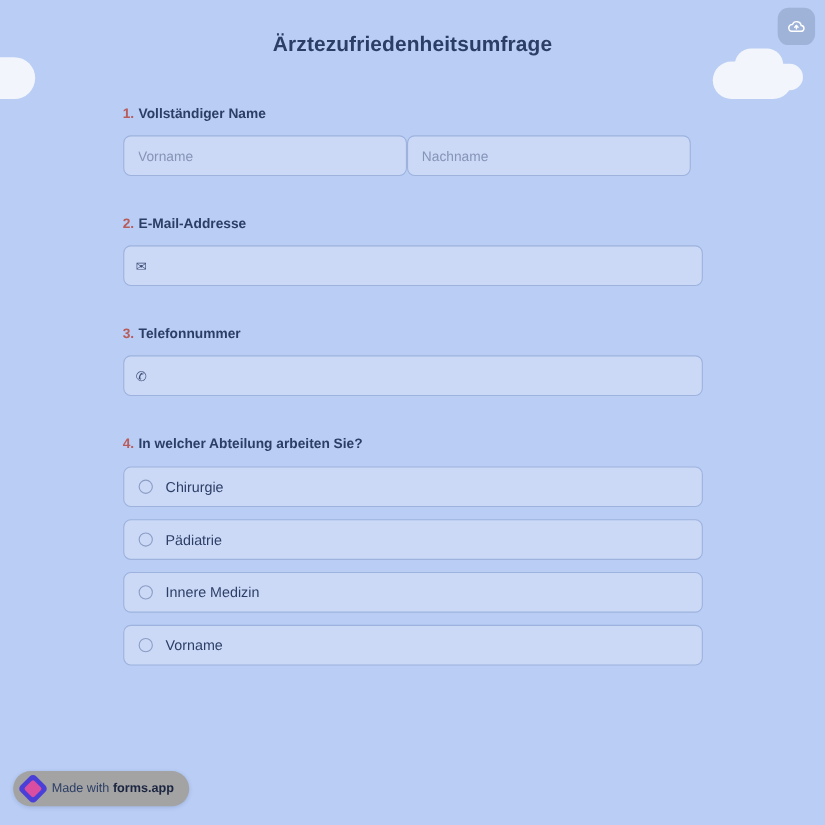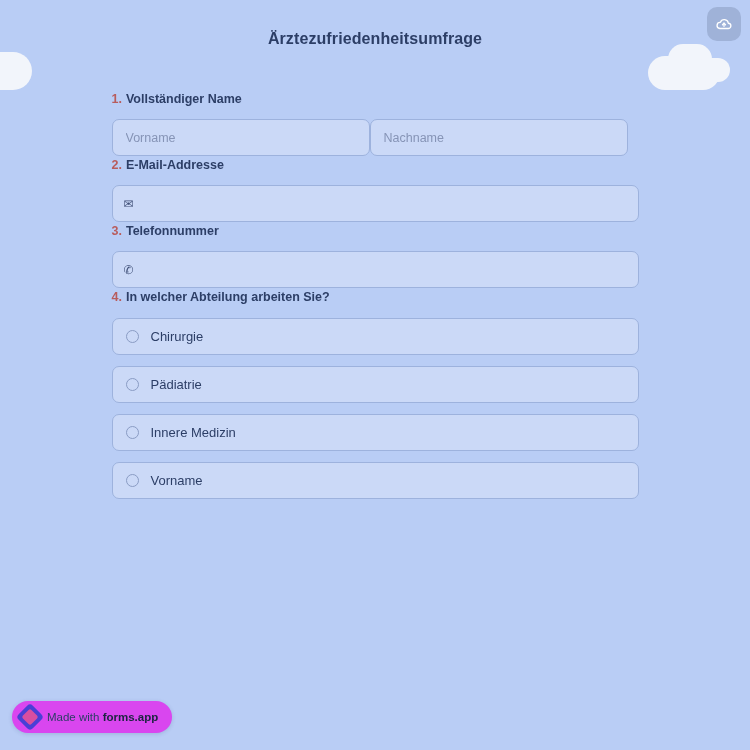--- a/index.html
+++ b/index.html
@@ -73,33 +73,33 @@
     position: relative;
     width: 750px;
     height: 750px;
     padding: 0;
   }
 
   .form-title {
     margin: 0;
     padding-top: 30px;
     text-align: center;
-    font-size: 16px;
+    font-size: 19px;
     font-weight: bold;
     color: #2c3e66;
     letter-spacing: 0.1px;
   }
 
   .form-body {
     width: 527px;
     margin: 0 auto;
     padding-top: 42px;
   }
 
-  .question { }
+  .question { margin-bottom: 34px; }
 
   .q-label {
     font-size: 12.5px;
     font-weight: bold;
     color: #2c3e66;
     margin-bottom: 11px;
     line-height: 1.45;
   }
   .q-num { color: #b85c5c; font-weight: bold; margin-right: 4px; }
 
@@ -168,21 +168,21 @@
 
   
   .badge {
     position: absolute;
     left: 12px;
     bottom: 17px;
     height: 32px;
     display: flex;
     align-items: center;
     gap: 7px;
-    background: #d946ef;
+    background: #a3a3a3;
     border-radius: 17px;
     padding: 0 14px 0 8px;
     box-shadow: 0 1px 4px rgba(40,60,110,0.18);
   }
   .badge-mark {
     width: 20px;
     height: 20px;
     background: #4a3fd6;
     border-radius: 4px;
     transform: rotate(45deg);

